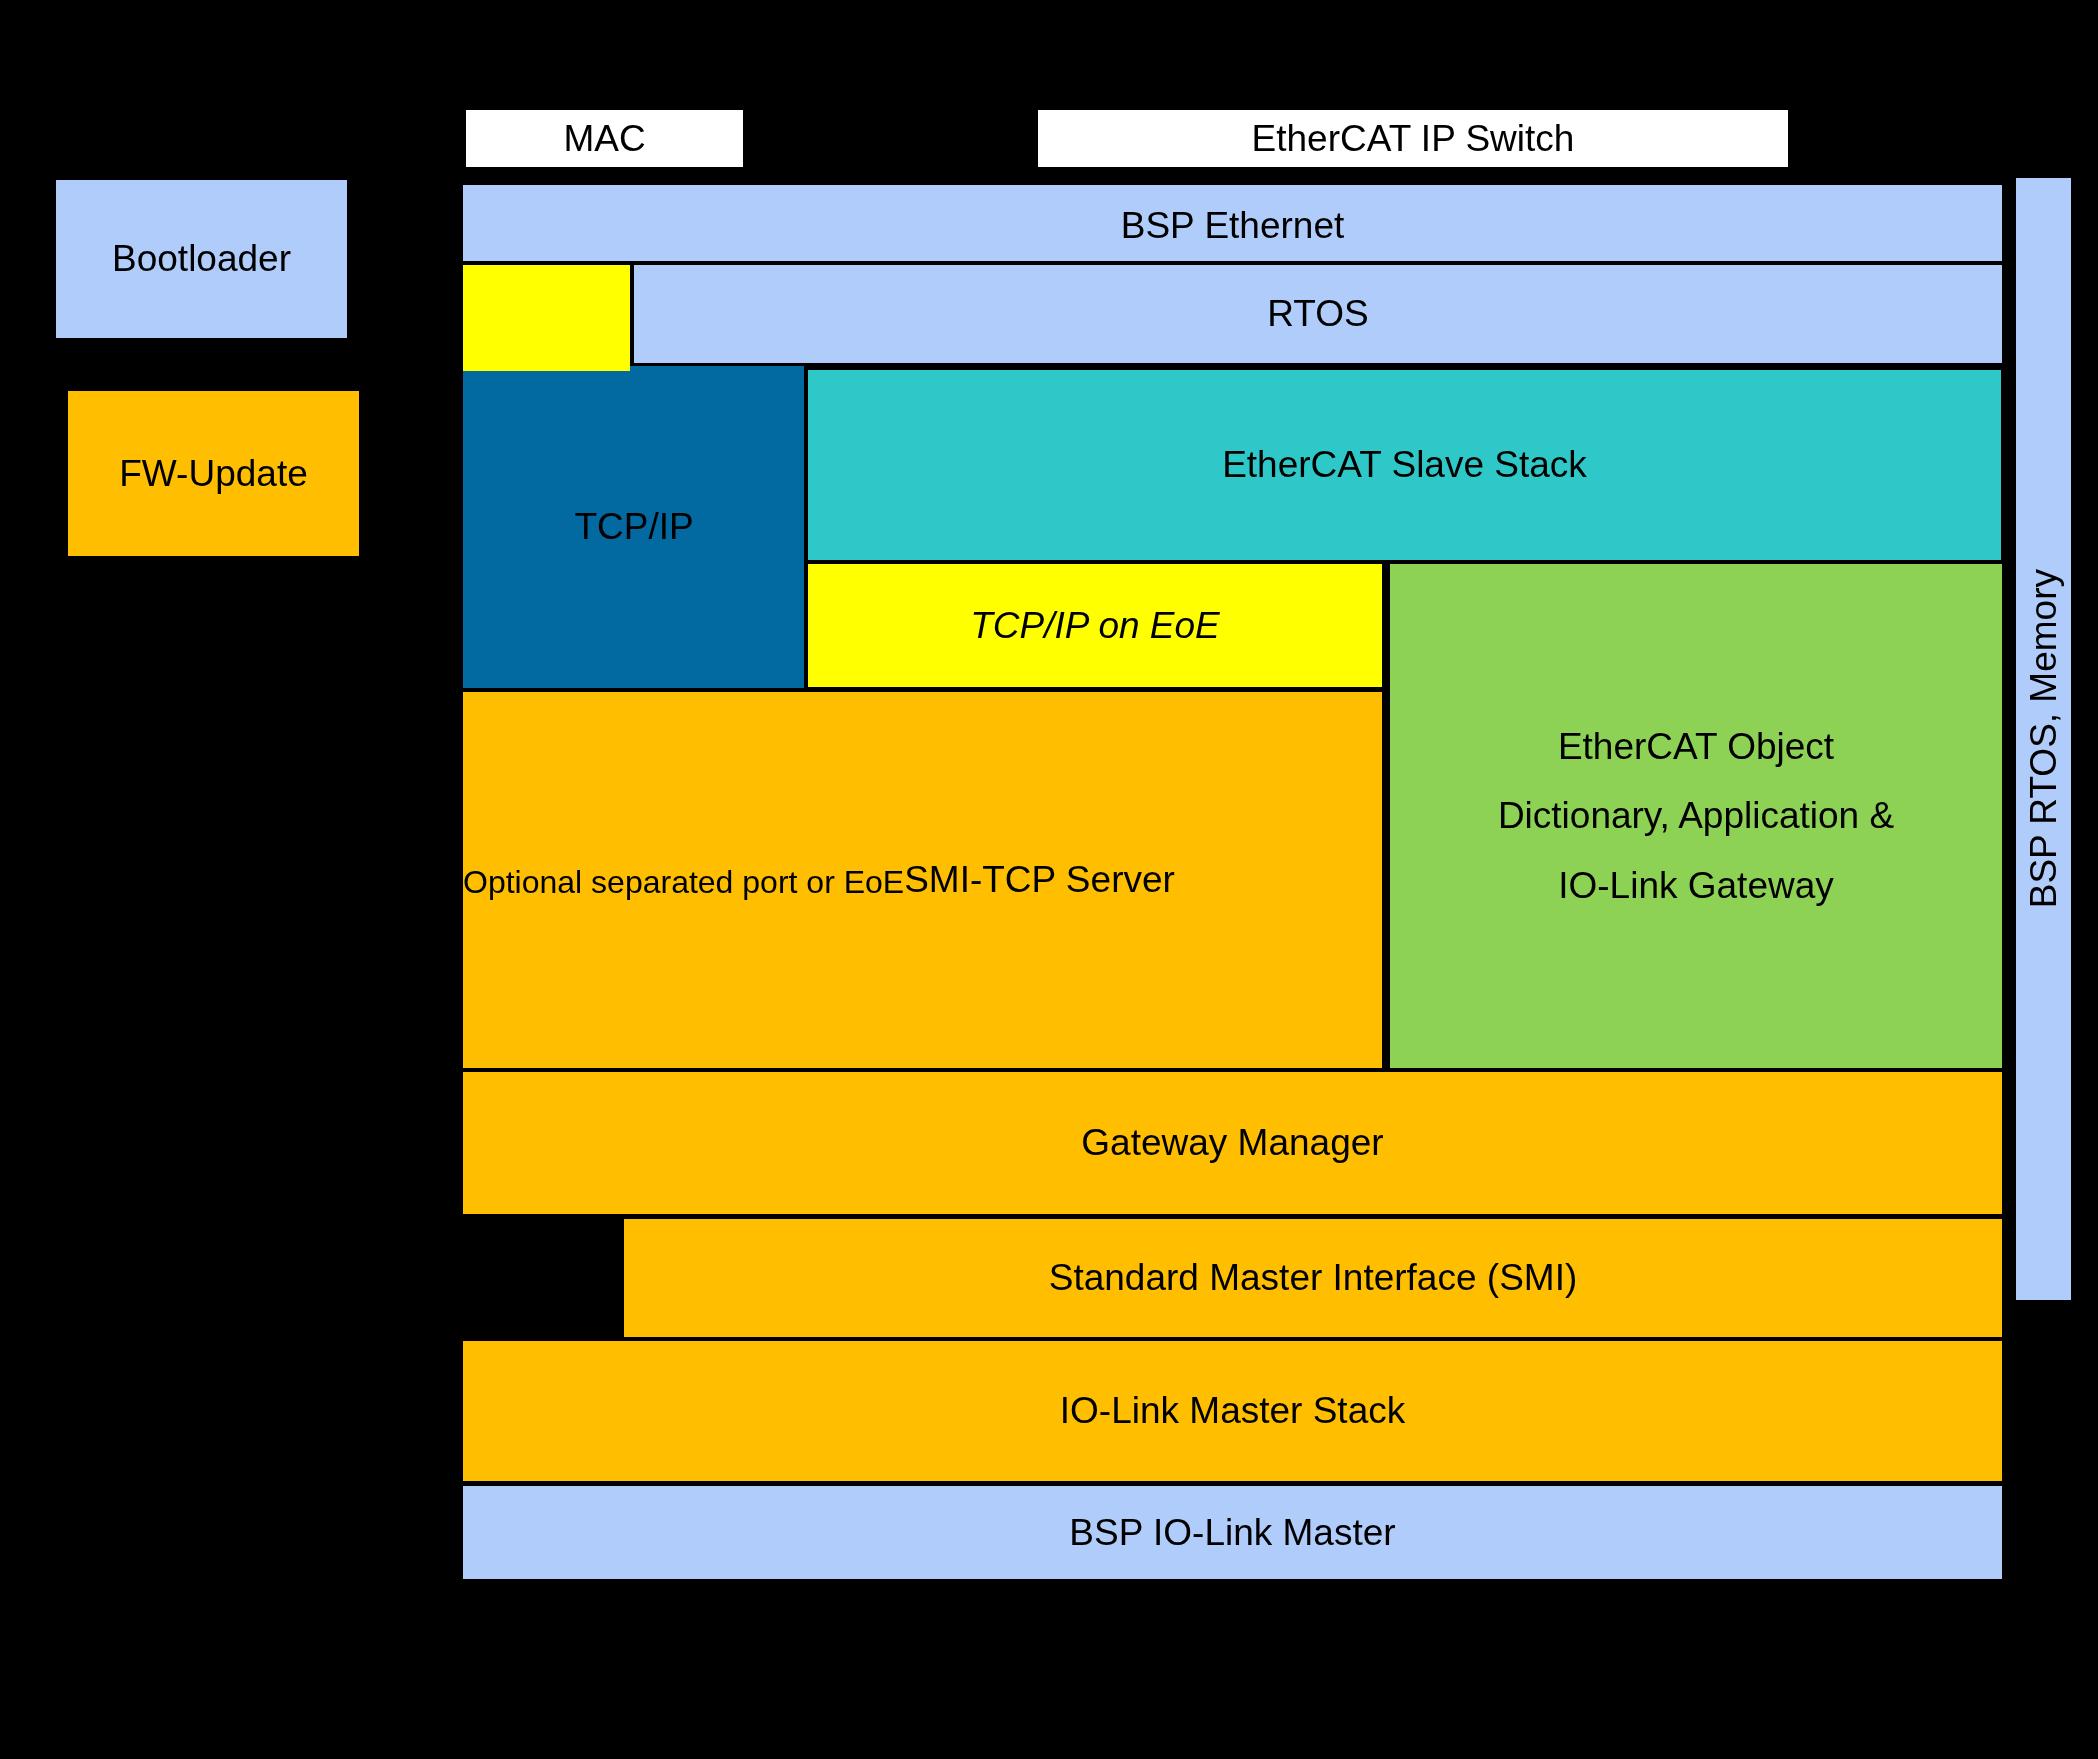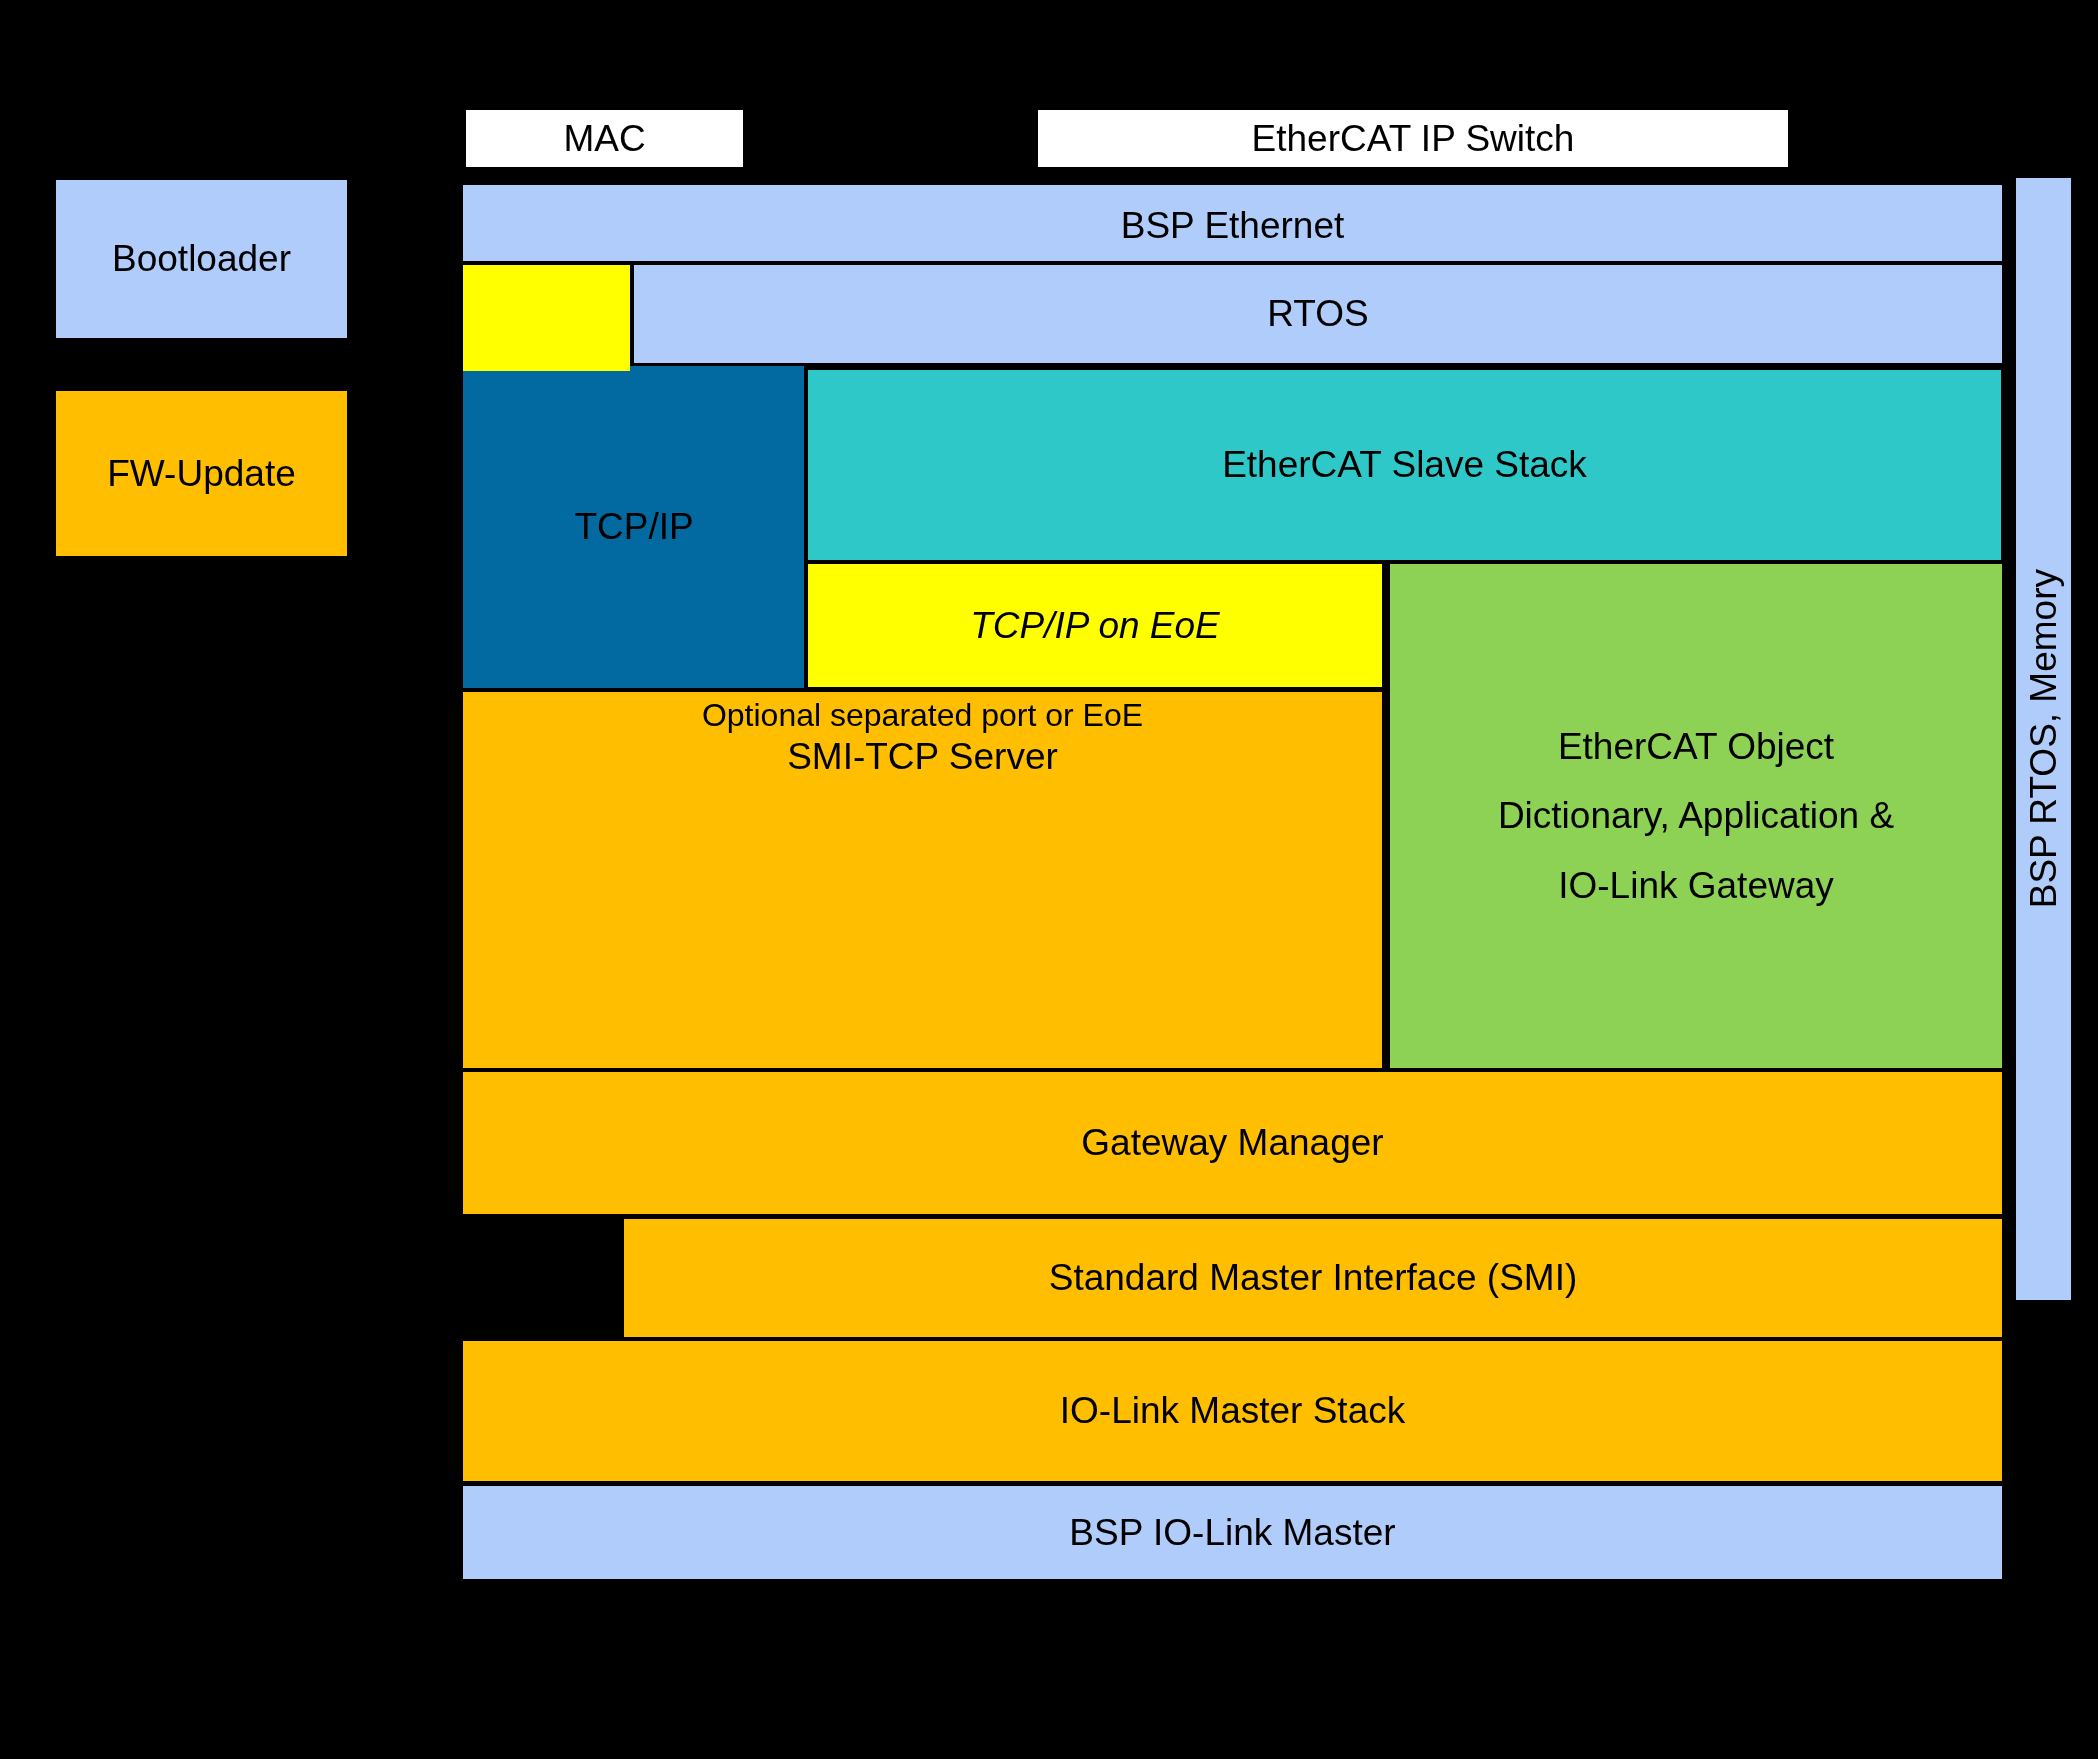--- a/index.html
+++ b/index.html
@@ -69,21 +69,21 @@
 </style>
 </head>
 <body>
 
 <div id="canvas">
 
   <div class="box blue" style="left:52px; top:176px; width:299px; height:166px;">
     <span>Bootloader</span>
   </div>
 
-  <div class="box orange" style="left:52px; top:387px; width:299px; height:173px;">
+  <div class="box orange" style="left:64px; top:387px; width:299px; height:173px;">
     <span>FW-Update</span>
   </div>
 
   <div class="box white" style="left:462px; top:106px; width:285px; height:65px;">
     <span>MAC</span>
   </div>
 
   <div class="box white" style="left:1034px; top:106px; width:758px; height:65px;">
     <span>EtherCAT IP Switch</span>
   </div>
@@ -108,21 +108,21 @@
   <div class="seam" style="left:463px; top:363px; width:167px; height:7.5px;"></div>
 
   <div class="box teal" style="left:804px; top:366px; width:1201px; height:198px;">
     <span>EtherCAT Slave Stack</span>
   </div>
 
   <div class="box yellow" style="left:804px; top:560px; width:582px; height:131px;font-style:italic;">
     <span>TCP/IP on EoE</span>
   </div>
 
-  <div class="box orange" style="left:459px; top:688px; width:927px; height:384px; flex-direction:column; justify-content:flex-start;">
+  <div class="box orange" style="left:459px; top:688px; width:927px; height:384px; flex-direction:row; justify-content:flex-start;">
     <span class="fs-small" style="margin-top:5px;">Optional separated port or EoE</span>
     <span style="">SMI-TCP Server</span>
   </div>
 
   <div class="box green multiline" style="left:1386px; top:560px; width:620px; height:512px; flex-direction:column;">
     <span>EtherCAT Object</span>
     <span>Dictionary, Application &amp;</span>
     <span>IO-Link Gateway</span>
   </div>
 

